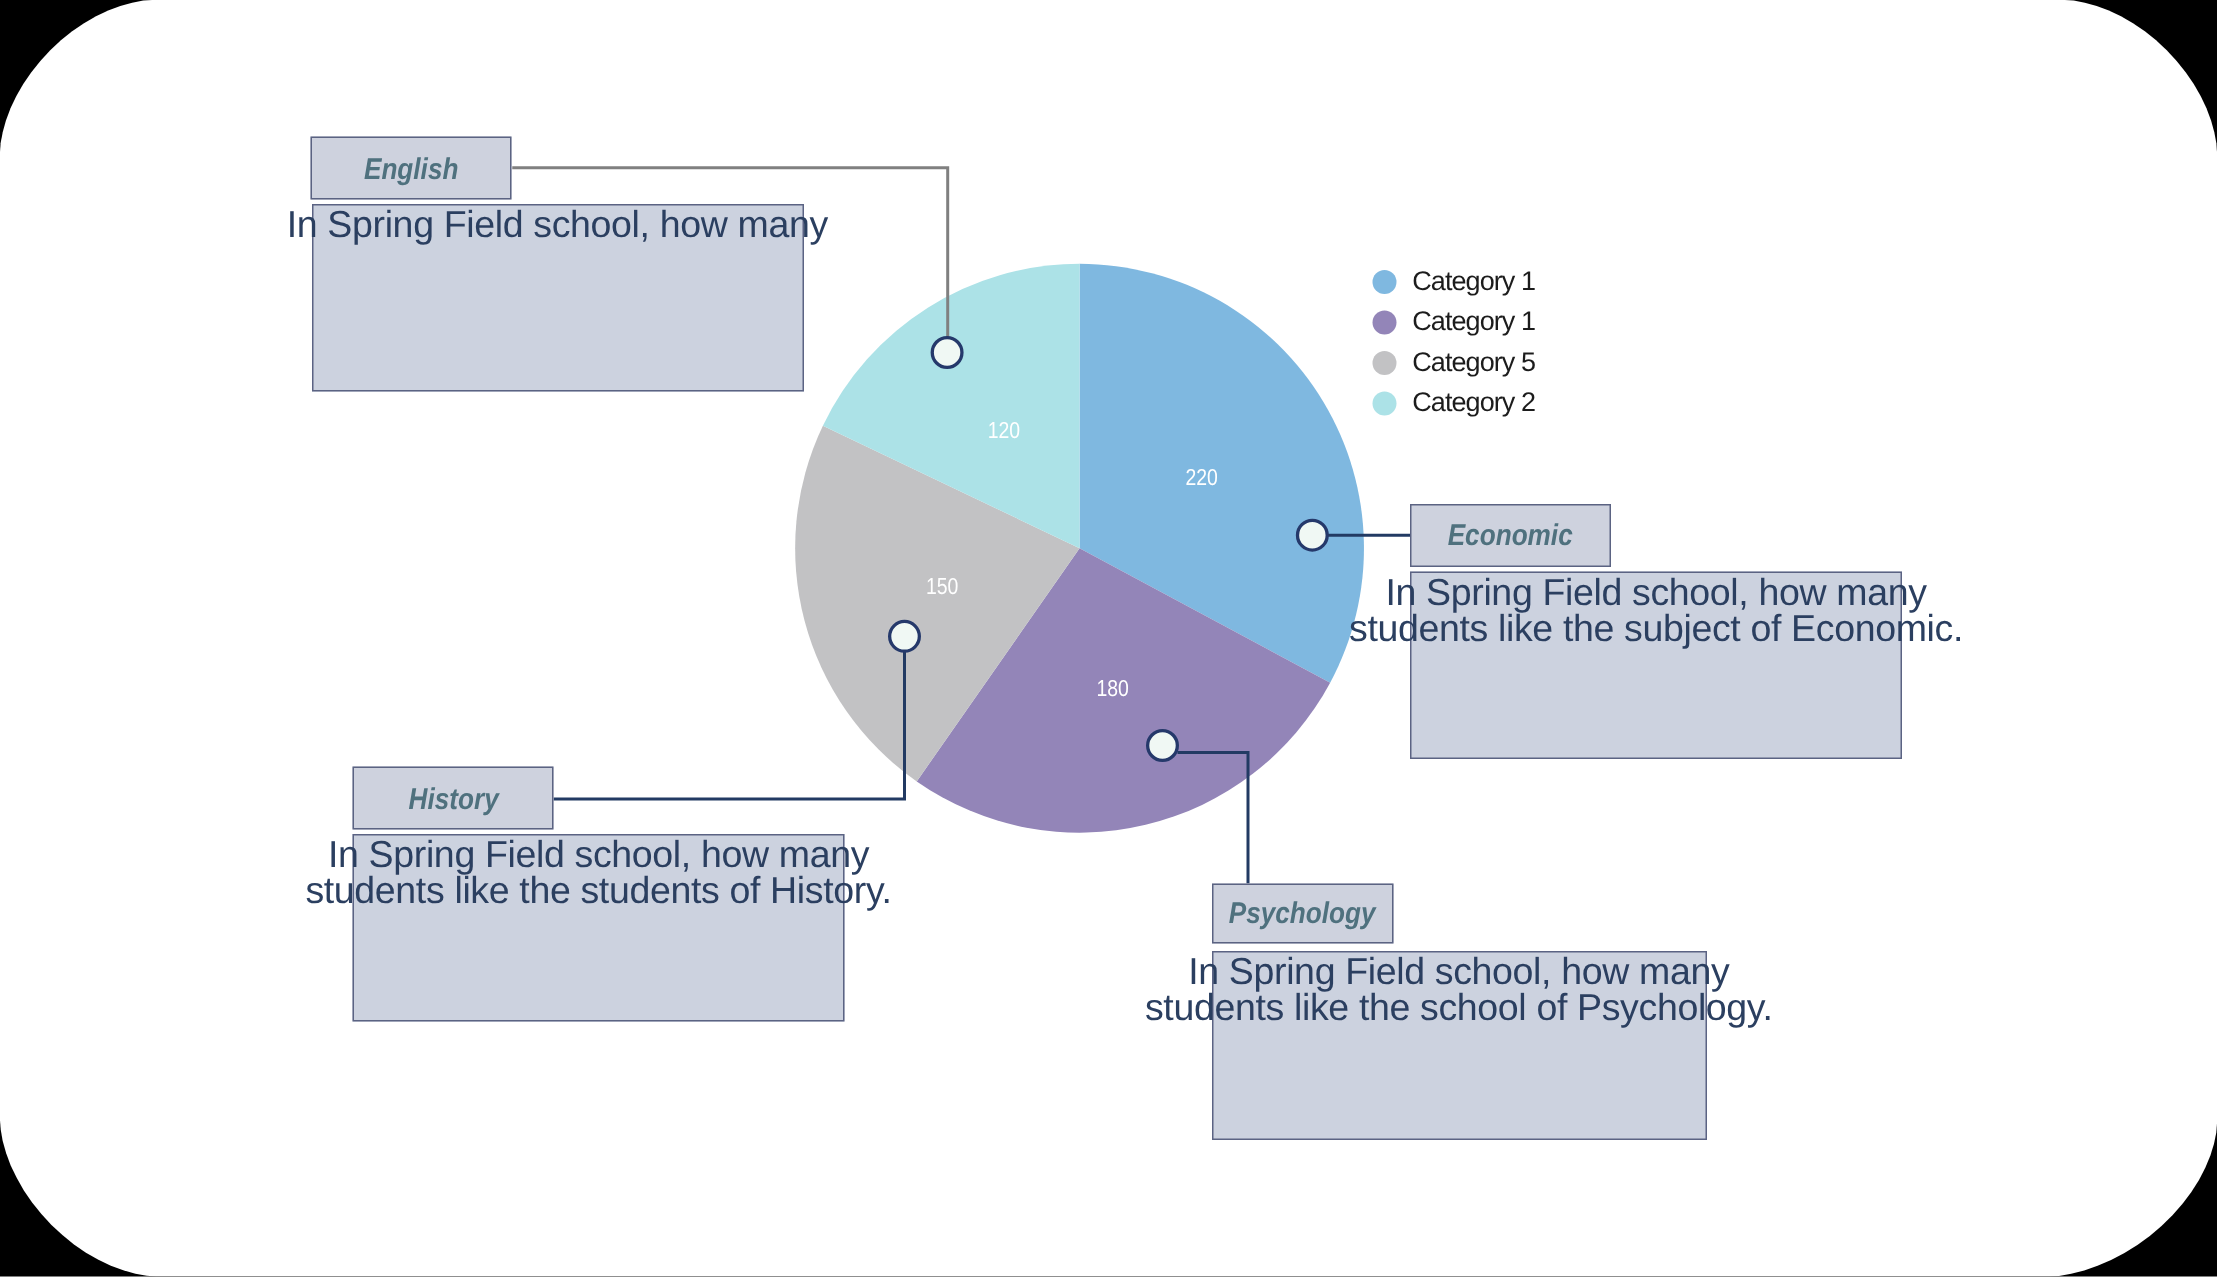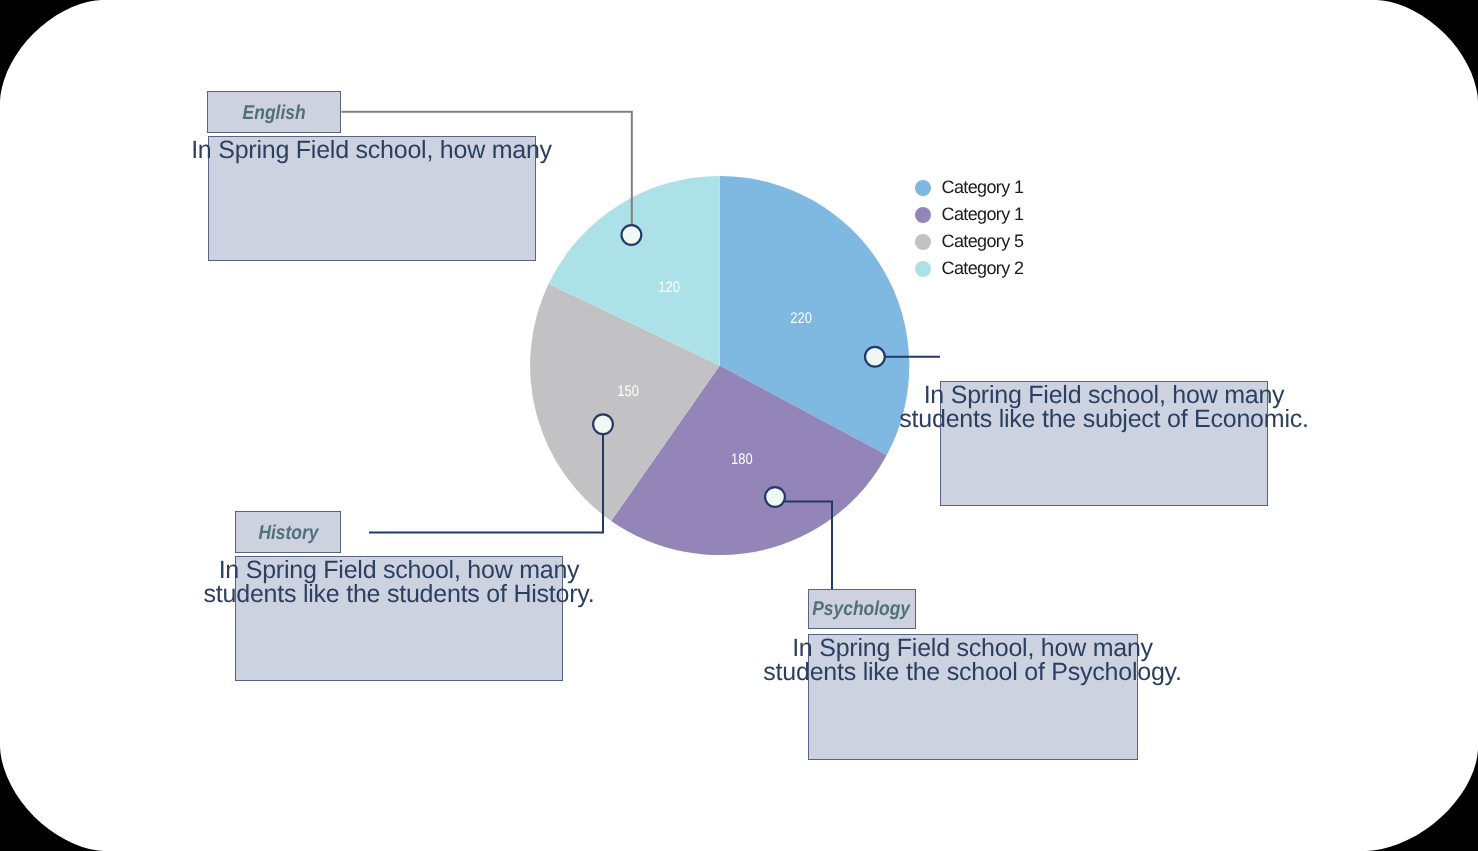--- a/index.html
+++ b/index.html
@@ -94,38 +94,41 @@
 
   <div class="cal-title" style="left:207px;top:91px;width:134px;height:42px;">
       <span>English</span>
     </div>
   <div class="cal-body" style="left:207.5px;top:135.5px;width:328px;height:125px;">
     <span class="lines">
         <span>In Spring Field school, how many</span>
       </span>
   </div>
 
+  <div class="cal-title" style="left:940px;top:335.5px;width:134px;height:42.5px;">
+      <span>Economic</span>
+    </div>
   <div class="cal-body" style="left:940px;top:380.5px;width:328px;height:125px;">
     <span class="lines">
         <span>In Spring Field school, how many</span>
         <span>students like the subject of Economic.</span>
       </span>
   </div>
 
-  <div class="cal-title" style="left:235px;top:511px;width:106px;height:42px;">
+  <div class="cal-title" style="left:235px;top:511px;width:134px;height:42px;">
       <span>History</span>
     </div>
   <div class="cal-body" style="left:235px;top:555.5px;width:328px;height:125px;">
     <span class="lines">
         <span>In Spring Field school, how many</span>
         <span>students like the students of History.</span>
       </span>
   </div>
 
-  <div class="cal-title" style="left:807.5px;top:588.8px;width:108px;height:39.8px;">
+  <div class="cal-title" style="left:807.5px;top:588.8px;width:121px;height:39.8px;">
       <span>Psychology</span>
     </div>
   <div class="cal-body" style="left:807.5px;top:633.5px;width:330px;height:126px;">
     <span class="lines">
         <span>In Spring Field school, how many</span>
         <span>students like the school of Psychology.</span>
       </span>
   </div>
 
 </div>

